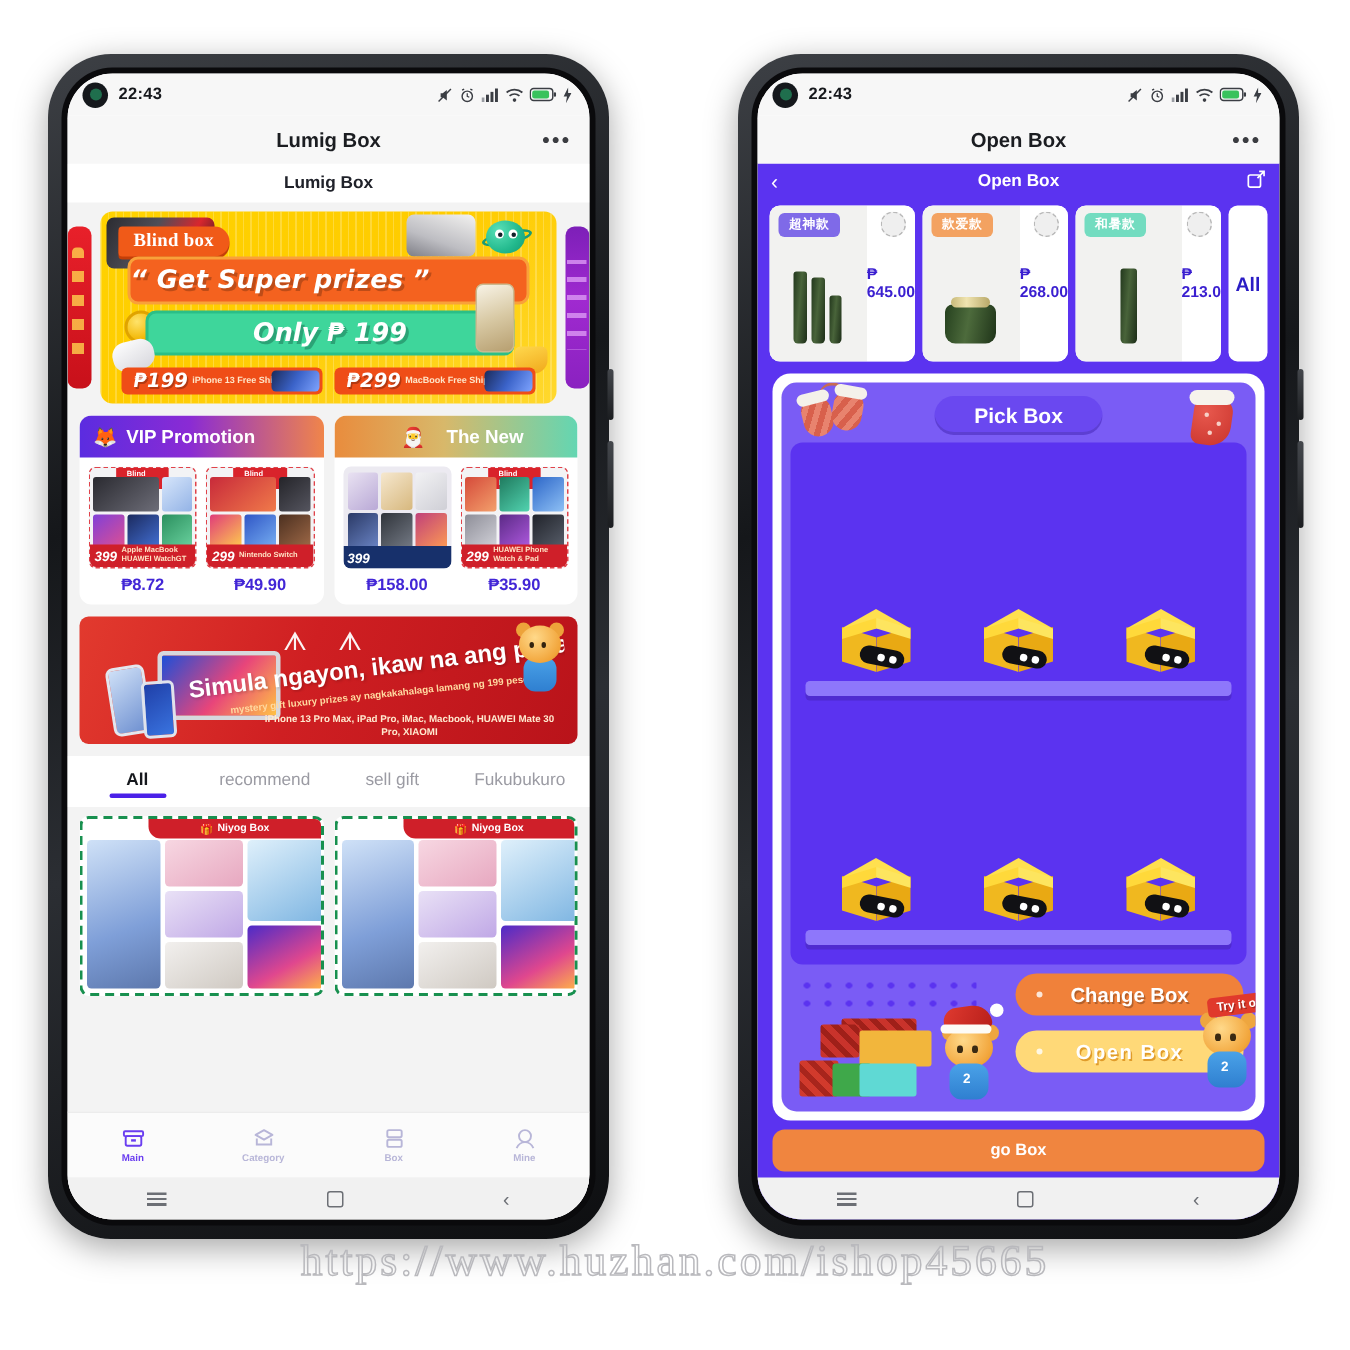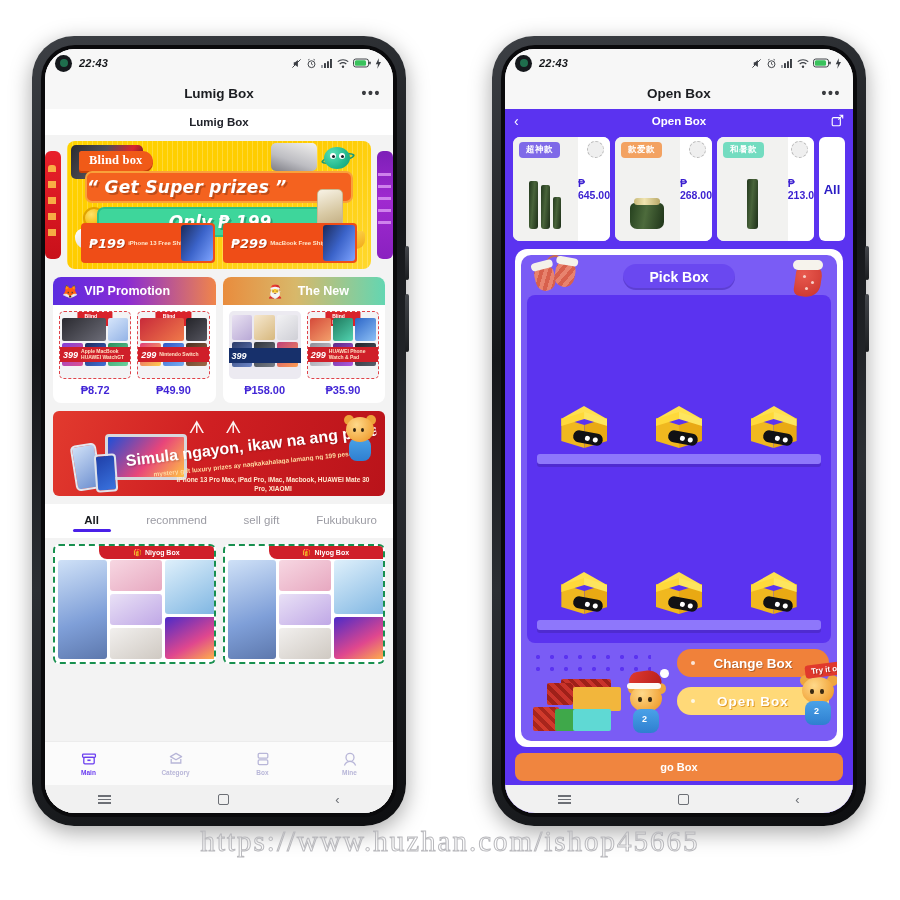--- a/index.html
+++ b/index.html
@@ -50,21 +50,21 @@
     display: flex; align-items: center;
     padding: 0 12px 0 10px;
     font-size: 11px; color: #16181c; font-weight: 600;
   }
   .punchhole {
     width: 17px; height: 17px; border-radius: 50%;
     background: #15181c; margin-right: 7px;
     display:flex;align-items:center;justify-content:center;
   }
   .punchhole i { display:block; width:8px;height:8px;border-radius:50%; background:#1f6e4d;}
-  .sb-time { letter-spacing: .2px; font-style: italic; }
+  .sb-time { letter-spacing: .2px; }
   .sb-icons { margin-left: auto; display: flex; align-items: center; gap: 4px; color:#3b3e44; }
   .sb-icons svg { display:block; }
 
   
   .titlebar {
     flex: 0 0 32px; height: 32px;
     background: #f7f7f7;
     display: flex; align-items: center; justify-content: center;
     position: relative;
     font-size: 13.5px; font-weight: 600; color: #1b1d21;
@@ -140,21 +140,21 @@
   .car-green span{
     color:#fff; font-weight:800; font-style:italic; font-size:17px;
     text-shadow:2px 2px 0 rgba(27,122,88,.55);
     font-family:"DejaVu Sans",sans-serif;
   }
   .coin{position:absolute;left:16px;top:66px;width:22px;height:22px;border-radius:50%;
     background:radial-gradient(circle at 35% 30%,#ffe36a,#f2b705 70%,#cf9600);
     border:2px solid #e0a300;}
   .phone-shot{position:absolute;right:28px;top:48px;width:26px;height:46px;border-radius:5px;
     background:linear-gradient(160deg,#f8f3e6,#d8c9a4 50%,#b79f70);border:1.5px solid #cbb98e;}
-  .car-sub{position:absolute;bottom:6px;left:14px;right:14px;height:40px;display:flex;gap:8px;}
+  .car-sub{position:absolute;bottom:6px;left:14px;right:14px;height:18px;display:flex;gap:8px;}
   .car-sub .ticket{
     flex:1; background:#ef4d17; border-radius:4px; position:relative; overflow:hidden;
     display:flex;align-items:center;
   }
   .car-sub .ticket b{
     color:#fff;font-style:italic;font-weight:800;font-size:13px;margin-left:8px;
     text-shadow:1px 1px 0 rgba(0,0,0,.25);font-family:"DejaVu Sans",sans-serif;
   }
   .car-sub .ticket i{
     font-style:normal;font-size:6px;color:#ffe6c9;font-weight:700;margin-left:3px;line-height:1.1;
@@ -183,21 +183,21 @@
     height:68px;border-radius:5px;position:relative;overflow:hidden;
     border:1.5px dashed #e0434a;background:#f3f3f5;
   }
   .pthumb .tag{
     position:absolute;left:50%;transform:translateX(-50%);top:0;
     background:#d9232b;color:#fff;font-size:5px;font-weight:700;padding:1px 7px;border-radius:0 0 4px 4px;
   }
   .pthumb .grid{position:absolute;inset:6px 2px 12px;display:grid;grid-template-columns:1fr 1fr 1fr;gap:2px;}
   .pthumb .grid div{border-radius:2px;}
   .pthumb .pricebadge{
-    position:absolute;left:0;bottom:16px;width:100%;height:15px;background:#cf1f29;
+    position:absolute;left:0;bottom:0;width:100%;height:15px;background:#cf1f29;
     display:flex;align-items:center;gap:3px;padding-left:3px;
   }
   .pthumb .pricebadge b{color:#fff;font-size:9px;font-style:italic;font-weight:800;}
   .pthumb .pricebadge span{color:#ffe2c4;font-size:5px;font-weight:700;line-height:1.05;}
   .pthumb.plain{border:none;background:#eceaf1;}
   .pprice{margin-top:5px;text-align:center;font-size:11px;font-weight:700;color:#4226d6;}
 
   
   .redbanner{
     margin:8px 8px 0; height:85px; border-radius:6px; position:relative; overflow:hidden;

